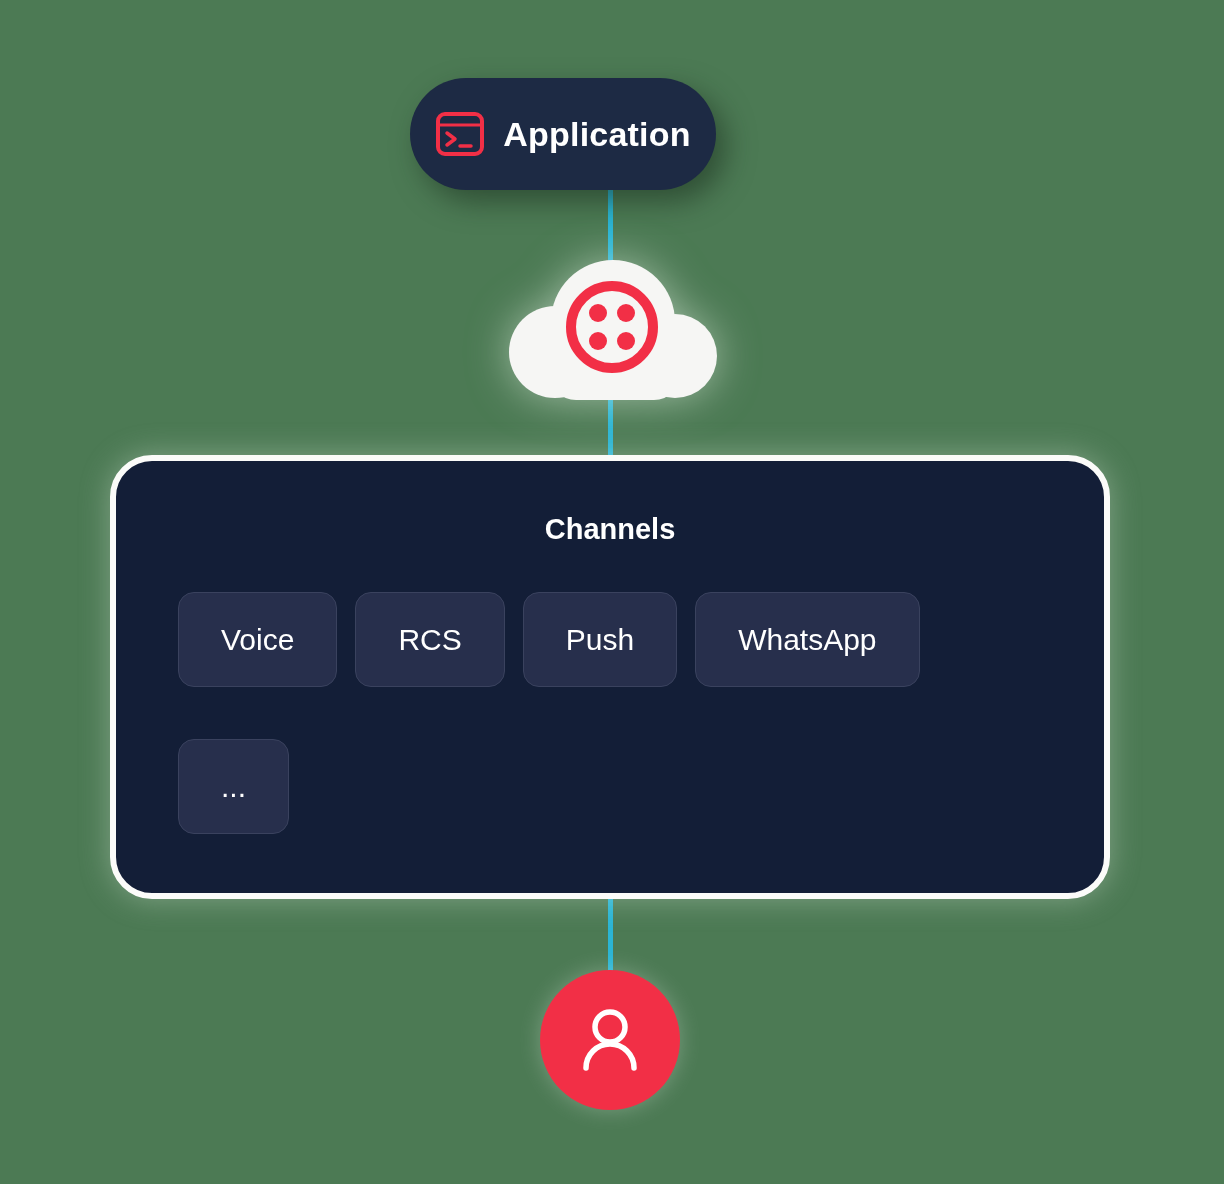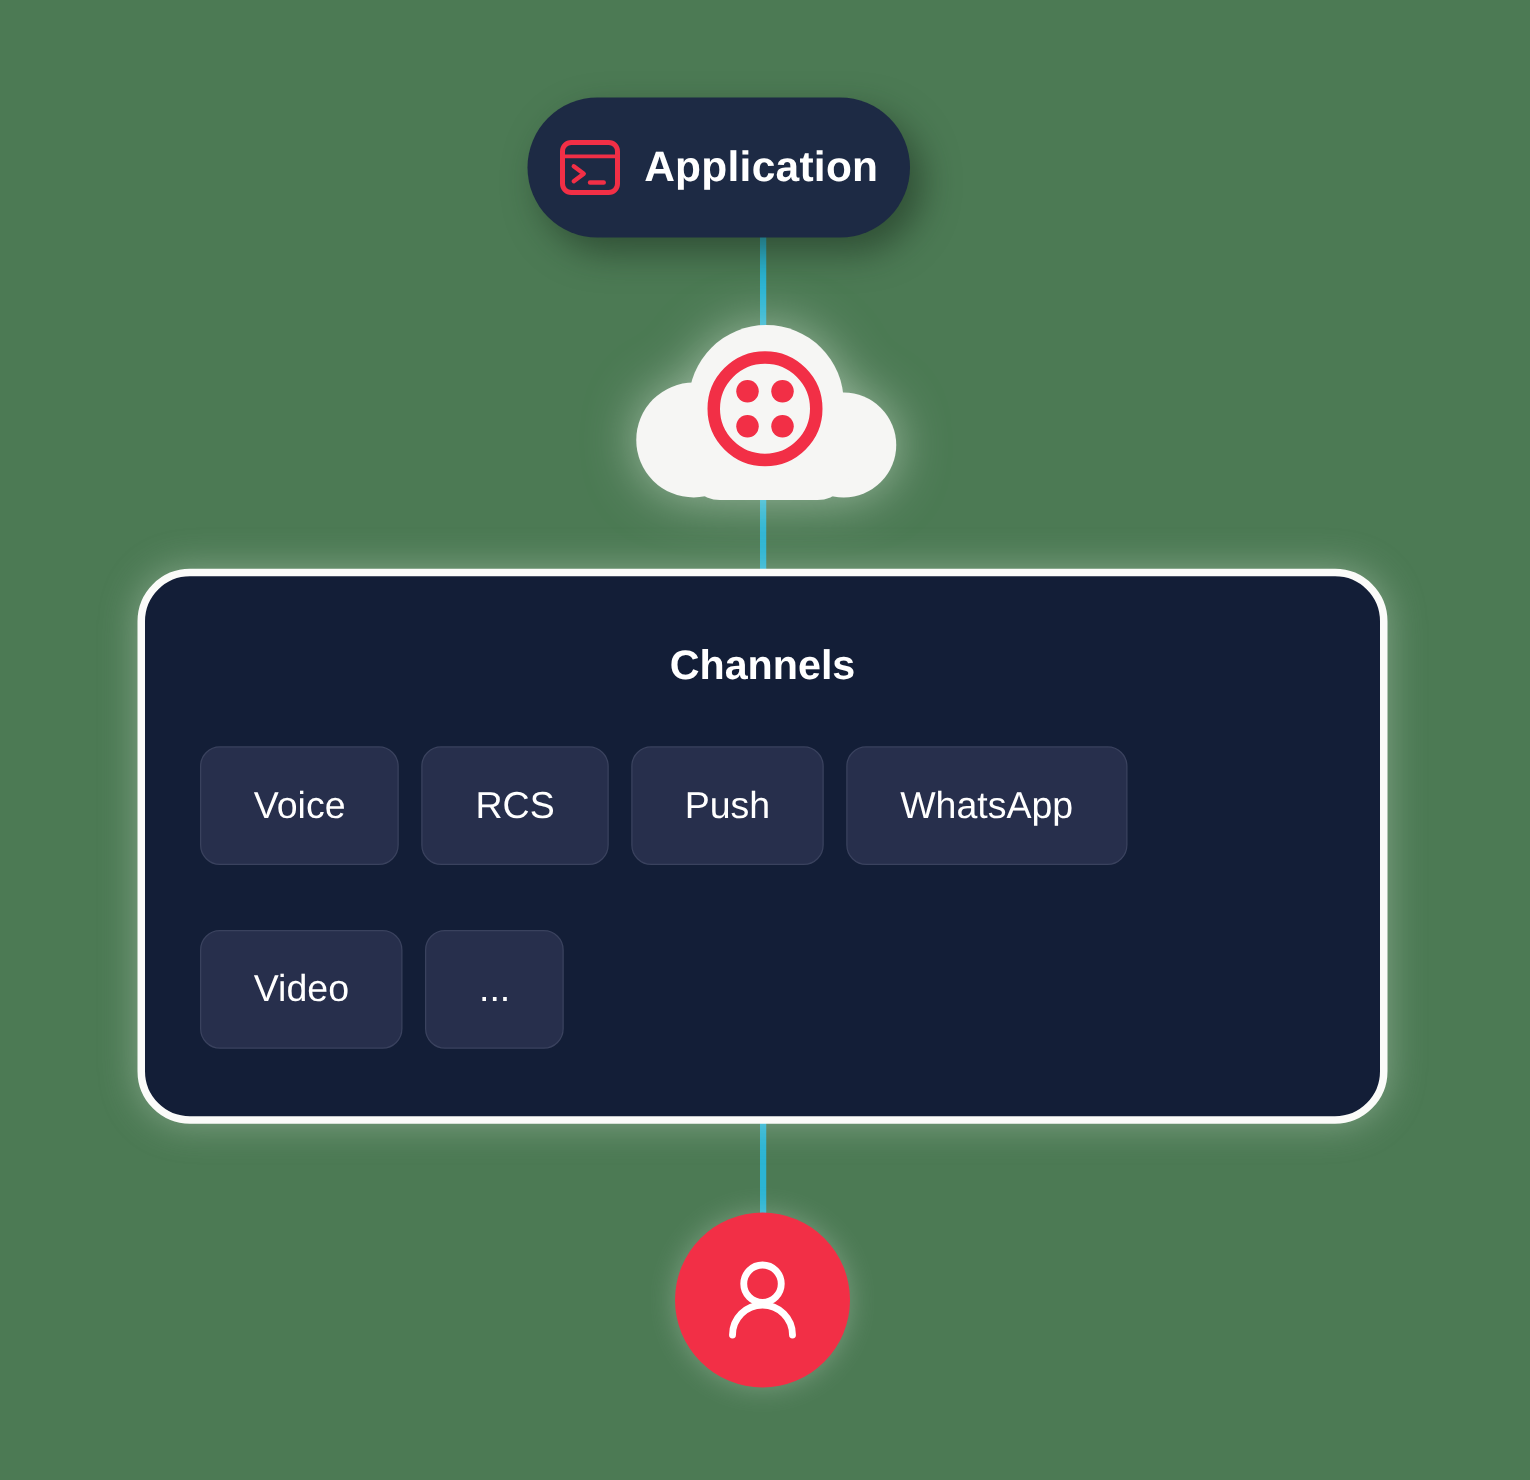--- a/index.html
+++ b/index.html
@@ -26,21 +26,21 @@
     background: #2bb5d4;
     left: 608px;
     z-index: 1;
   }
   #line-top    { top: 182px; height: 280px; }
   #line-bottom { top: 896px; height: 150px; }
 
   
   .app-pill {
     position: absolute;
-    left: 422px;
+    left: 410px;
     top: 78px;
     width: 306px;
     height: 112px;
     background: #1d2a44;
     border-radius: 60px;
     display: flex;
     align-items: center;
     justify-content: center;
     gap: 18px;
     z-index: 3;
@@ -80,30 +80,30 @@
     height: 444px;
     background: #131e37;
     border: 6px solid #fbfbf9;
     border-radius: 42px;
     box-sizing: border-box;
     z-index: 3;
     box-shadow: 0 0 30px rgba(230, 242, 230, 0.35);
   }
   .channels-title {
     color: #ffffff;
-    font-size: 33px;
+    font-size: 29px;
     font-weight: 700;
     text-align: center;
     margin-top: 52px;
   }
   .chip-row {
     display: flex;
     justify-content: flex-start;
     gap: 18px;
-    padding: 0 44px;
+    padding: 0 62px;
   }
   .chip-row.row-1 { margin-top: 46px; }
   .chip-row.row-2 { margin-top: 52px; }
   .chip {
     height: 95px;
     background: #272f4c;
     border: 1px solid #3a425e;
     border-radius: 16px;
     color: #ffffff;
     font-size: 30px;
@@ -177,21 +177,20 @@
     <div class="channels-title">Channels</div>
 
     <div class="chip-row row-1">
       <div class="chip">Voice</div>
       <div class="chip">RCS</div>
       <div class="chip">Push</div>
       <div class="chip">WhatsApp</div>
     </div>
 
     <div class="chip-row row-2">
-      <div class="chip">Video</div>
       <div class="chip">...</div>
     </div>
   </div>
 
   <div class="user-circle">
     <span class="user-icon">
       <svg width="92" height="92" viewBox="0 0 92 92" fill="none">
         <circle cx="46" cy="33" r="15" stroke="#ffffff" stroke-width="5.5"></circle>
         <path d="M 22 74 a 24 24 0 0 1 48 0" stroke="#ffffff" stroke-width="5.5" fill="none" stroke-linecap="round"></path>
       </svg>

